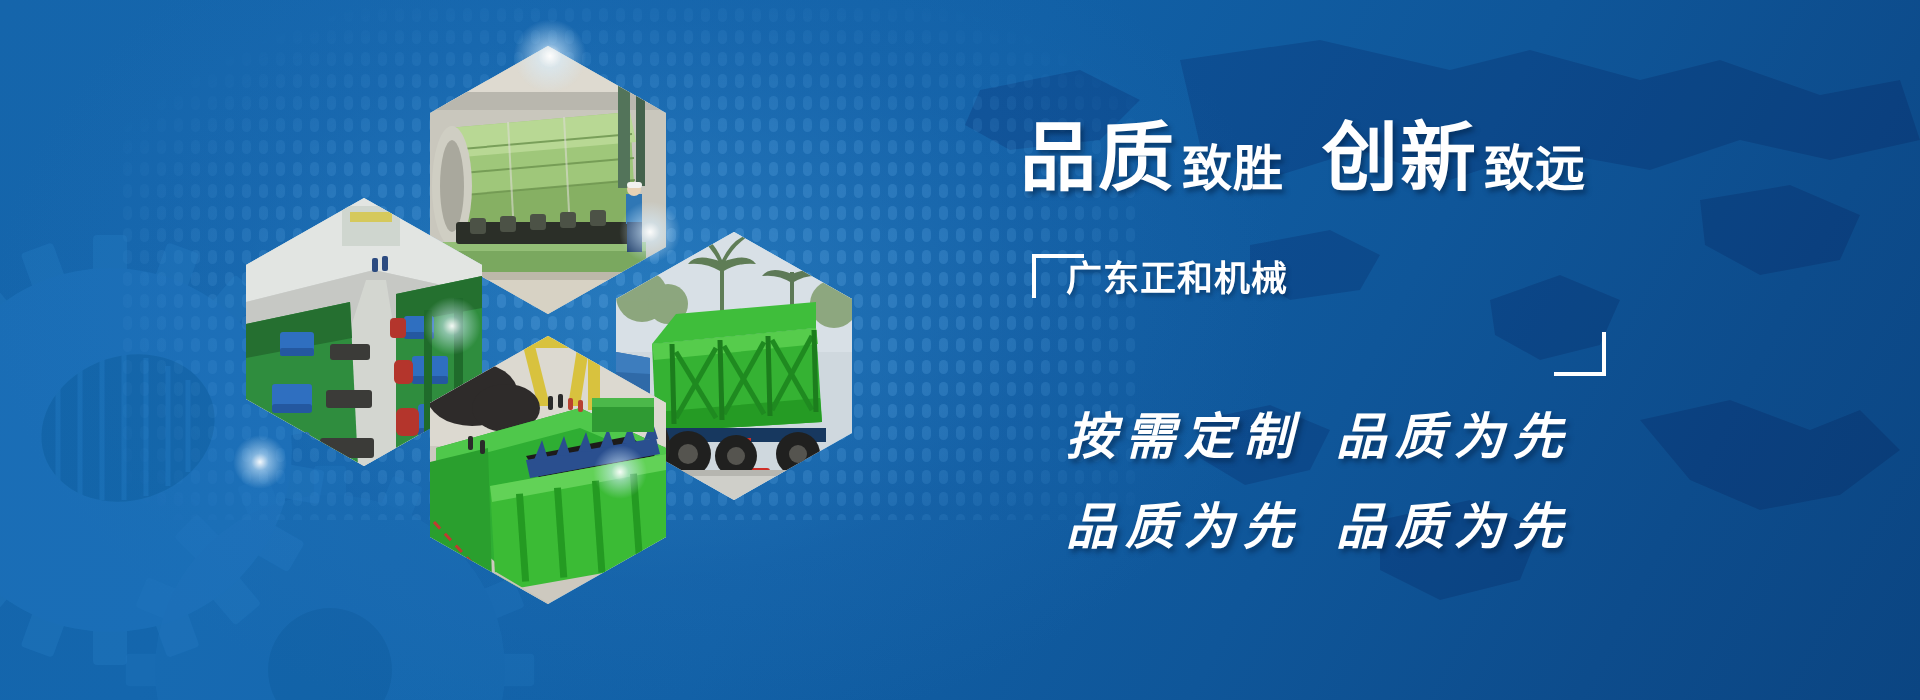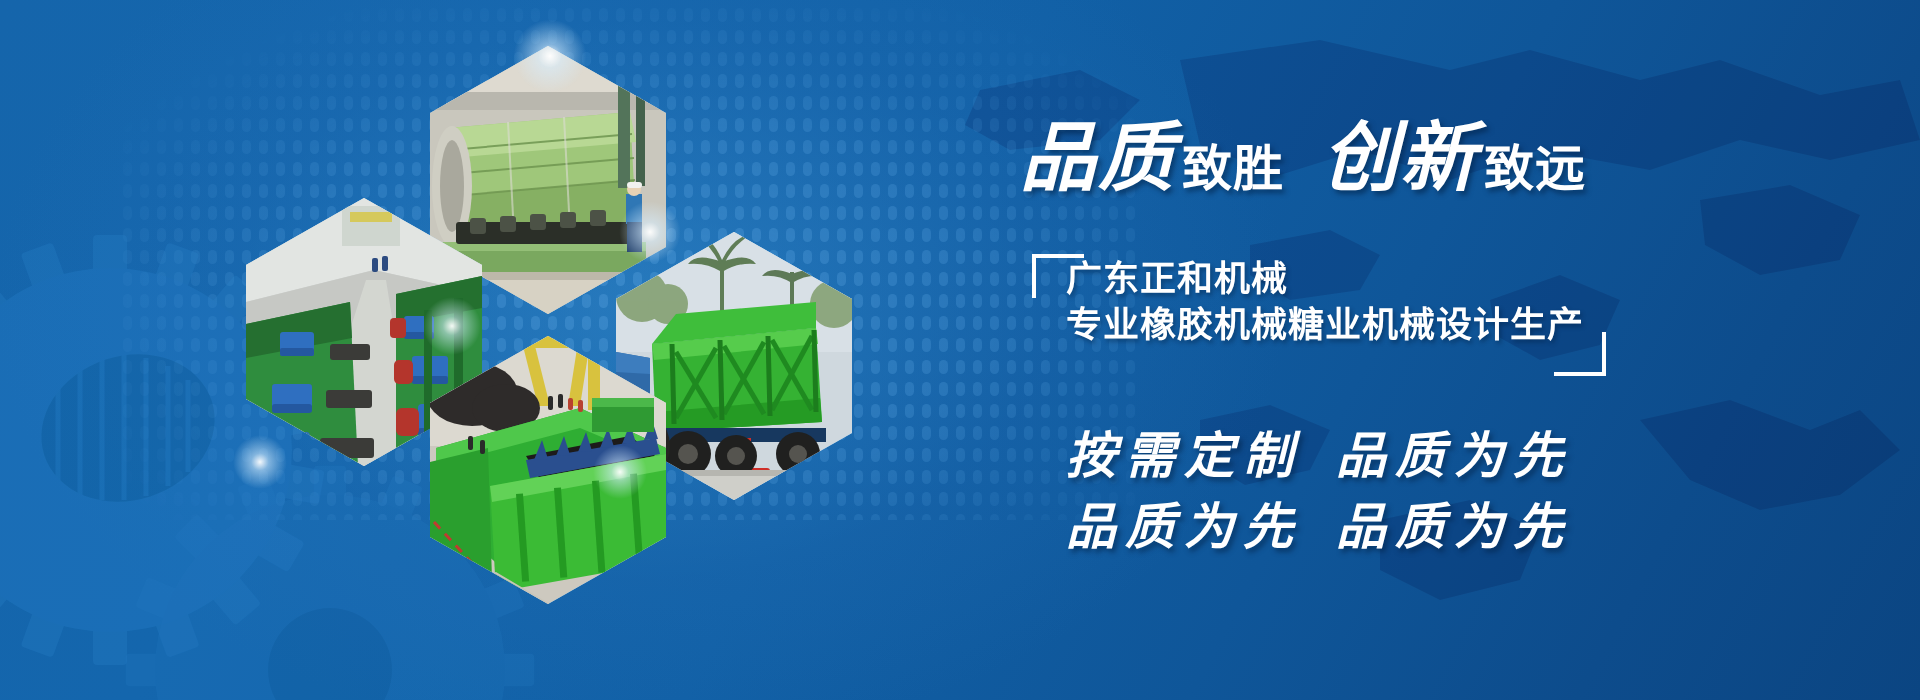--- a/index.html
+++ b/index.html
@@ -63,21 +63,21 @@
   .headline{
     position:absolute;left:0;top:24px;
     white-space:nowrap;
     color:#ffffff;
     text-shadow:3px 4px 5px rgba(0,32,70,.55);
     font-weight:700;
   }
   .h-big{
     font-size:76px;line-height:1;
     font-family:"Liberation Serif","DejaVu Serif",serif;
-    font-style:italic;font-weight:700;
+    font-weight:700;
     letter-spacing:2px;
     vertical-align:-2px;
   }
   .h-small{
     font-size:50px;line-height:1;
     font-family:"Liberation Sans","DejaVu Sans",sans-serif;
     font-weight:700;font-style:normal;
     letter-spacing:1px;
     margin-left:6px;
     vertical-align:-4px;
@@ -103,21 +103,21 @@
   
   .slogan{
     position:absolute;left:46px;
     color:#fff;white-space:nowrap;
     font-family:"Liberation Serif","DejaVu Serif",serif;
     font-style:italic;font-weight:700;
     font-size:50px;letter-spacing:9px;
     text-shadow:3px 4px 5px rgba(0,30,64,.5);
   }
   .slogan .sep{display:inline-block;width:34px;}
-  .sl1{top:319px;}
+  .sl1{top:300px;}
   .sl2{top:390px;}
 </style>
 </head>
 <body>
 
 <div id="banner">
 
   <div class="worldmap">
     <svg viewBox="0 0 1920 700" preserveAspectRatio="none" aria-hidden="true">
       <g fill="#0d4f93" opacity=".75">
@@ -511,21 +511,20 @@
   <div class="textblock">
 
     <div class="headline">
       <span class="h-big">品质</span><span class="h-small">致胜</span><span class="h-gap"></span><span class="h-big">创新</span><span class="h-small">致远</span>
     </div>
 
     <div class="subwrap">
       <span class="brk brk-tl"></span>
       <span class="brk brk-br"></span>
       <div class="subline sub1">广东正和机械</div>
-      <div class="subline sub2">专业橡胶机械糖业机械设计生产</div>
     </div>
 
     <div class="slogan sl1">
       <span>按需定制</span><span class="sep"></span><span>品质为先</span>
     </div>
     <div class="slogan sl2">
       <span>品质为先</span><span class="sep"></span><span>品质为先</span>
     </div>
 
   </div>

